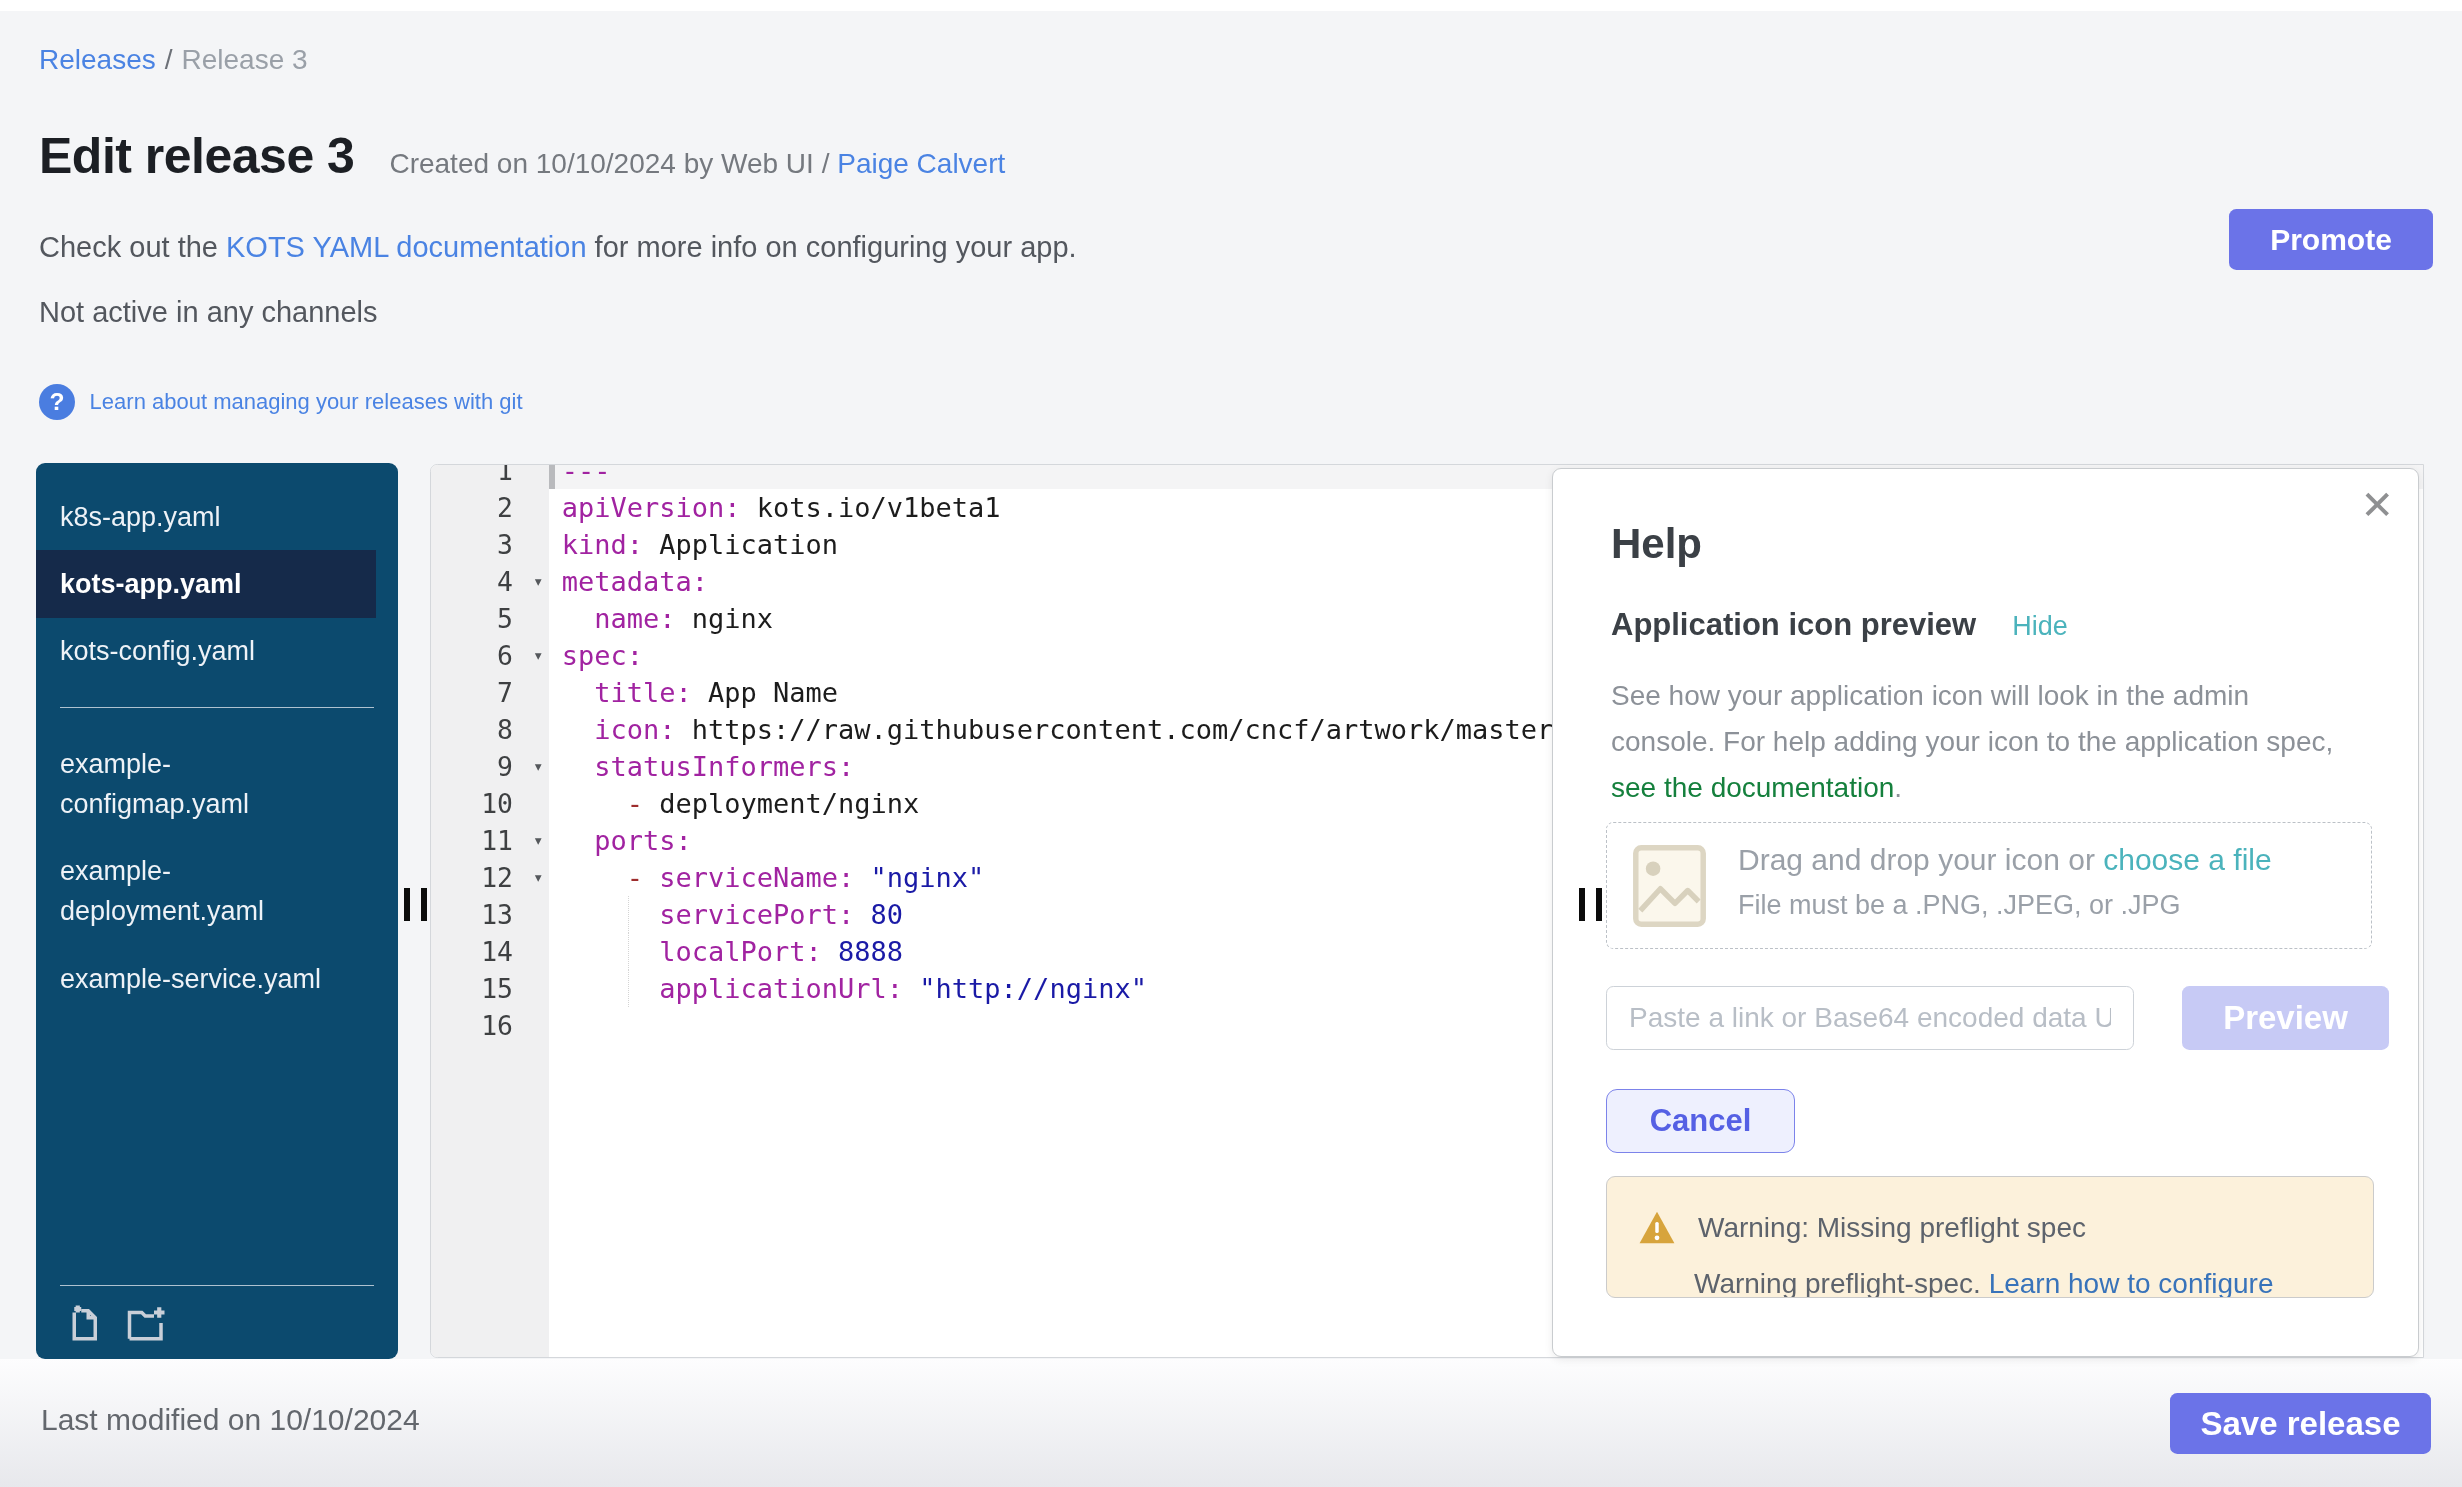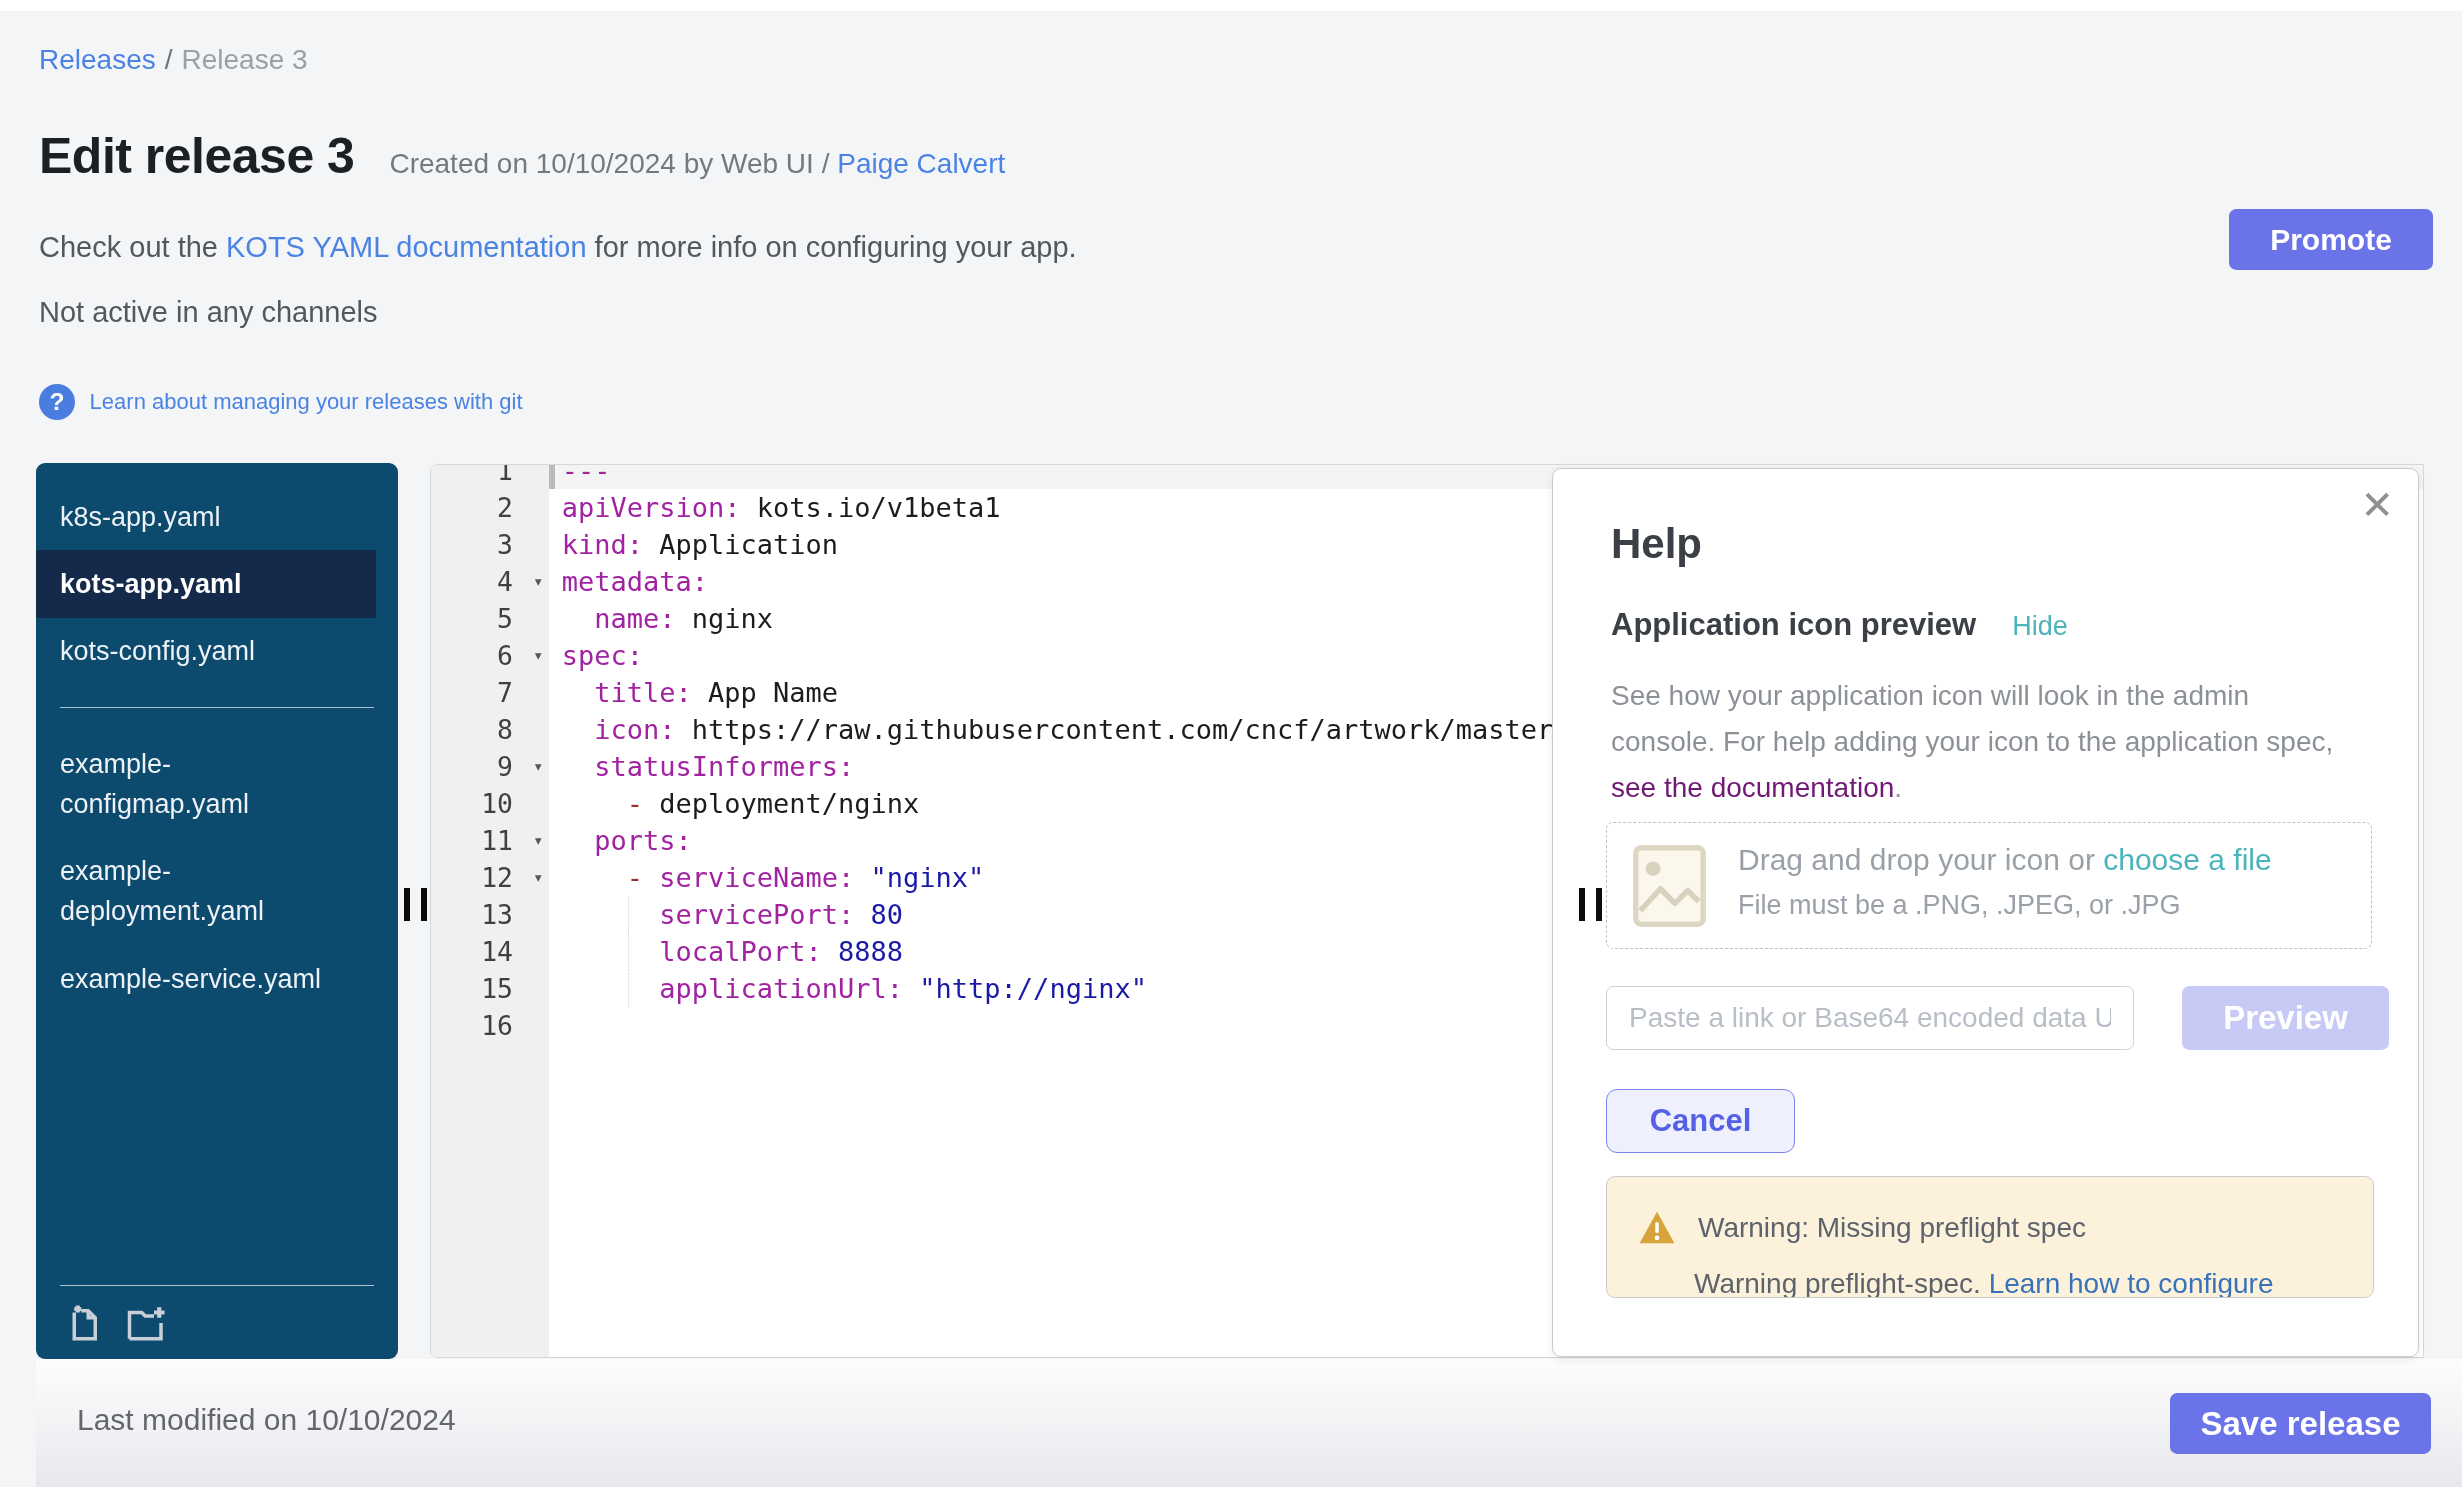--- a/index.html
+++ b/index.html
@@ -63,21 +63,21 @@
 
   
   .help-card { left:1552px; top:468px; width:867px; height:889px; background:#fff; border:0.9px solid #c9cccf;
                border-radius:9px; box-shadow:0 2.7px 9px rgba(0,0,0,0.08); z-index:20; }
   .help-close { position:absolute; top:16.4px; right:24px; font-size:40px; color:#8f9092; cursor:pointer; line-height:1; }
   .help-title { position:absolute; left:58px; top:51px; font-size:42px; font-weight:600; color:#3b4046; }
   .section-row { position:absolute; left:58px; top:138px; display:flex; align-items:baseline; gap:36px; }
   .section-title { font-size:31px; font-weight:600; color:#3b4046; }
   .hide-link { font-size:27px; color:#4bb3bc; cursor:pointer; }
   .help-para { position:absolute; left:58px; top:204px; font-size:28px; line-height:46px; color:#8c9198; }
-  .help-para a { color:#701a75; text-decoration:none;text-align:right; }
+  .help-para a { color:#15803d; text-decoration:none;text-align:right; }
   .dropzone { position:absolute; left:53px; top:353px; width:766px; height:127px; border:1.8px dashed #bcc1c7;
               border-radius:7.3px; }
   .dz-icon { position:absolute; left:25.5px; top:22px; }
   .dz-line1 { position:absolute; left:131px; top:20px; font-size:30px; color:#9aa0a8; }
   .dz-line1 a { color:#4bb3bc; text-decoration:none; cursor:pointer; }
   .dz-line2 { position:absolute; left:131px; top:67px; font-size:27px; color:#9aa0a8; }
   .url-input { position:absolute; left:53px; top:517px; width:528px; height:64px; border:1.8px solid #cdd2d8; border-radius:7.3px;
                padding:0 22px; font-size:28px; color:#3b4046; font-family:"Liberation Sans",sans-serif; background:#fff; }
   .url-input::placeholder { color:#b8bec6; }
   .preview-btn { position:absolute; left:614px; top:517px; width:207px; height:64px; background:#c7caf5; color:#fff;
@@ -85,21 +85,21 @@
   .cancel-btn { position:absolute; left:53px; top:620px; width:189px; height:64px; background:#eef0fe; color:#5560e4;
                 border:1.8px solid #7c83ea; border-radius:11px; font-size:31px; font-weight:700; font-family:"Liberation Sans",sans-serif; cursor:pointer; }
   .warning-box { position:absolute; left:53px; top:707px; width:768px; height:122px; background:#fcf1db;
                  border:0.9px solid #cbcbcb; border-radius:9px; overflow:hidden; }
   .warn-row1 { position:absolute; left:31px; top:33px; display:flex; align-items:center; gap:22px; }
   .warn-text { font-size:28px; color:#5d636c; }
   .warn-row2 { position:absolute; left:87px; top:91px; font-size:28px; color:#5d636c; white-space:nowrap; }
   .warn-row2 a { color:#3873ba; text-decoration:none; }
 
   
-  .footer { left:0; right:0; top:1359px; height:129px; background:linear-gradient(#fdfdfe, #e7e8ec);margin-left:36px; }
+  .footer { left:0; right:0; top:1359px; height:129px; background:linear-gradient(#fdfdfe, #e7e8ec); }
   .last-modified { position:absolute; left:41px; top:44px; font-size:30px; color:#63676d; }
   .top-strip { left:0; right:0; top:0; height:11px; background:#ffffff; }
 </style>
 </head>
 <body>
 
 <div id="app">
 
   <div class="abs top-strip"></div>
 

